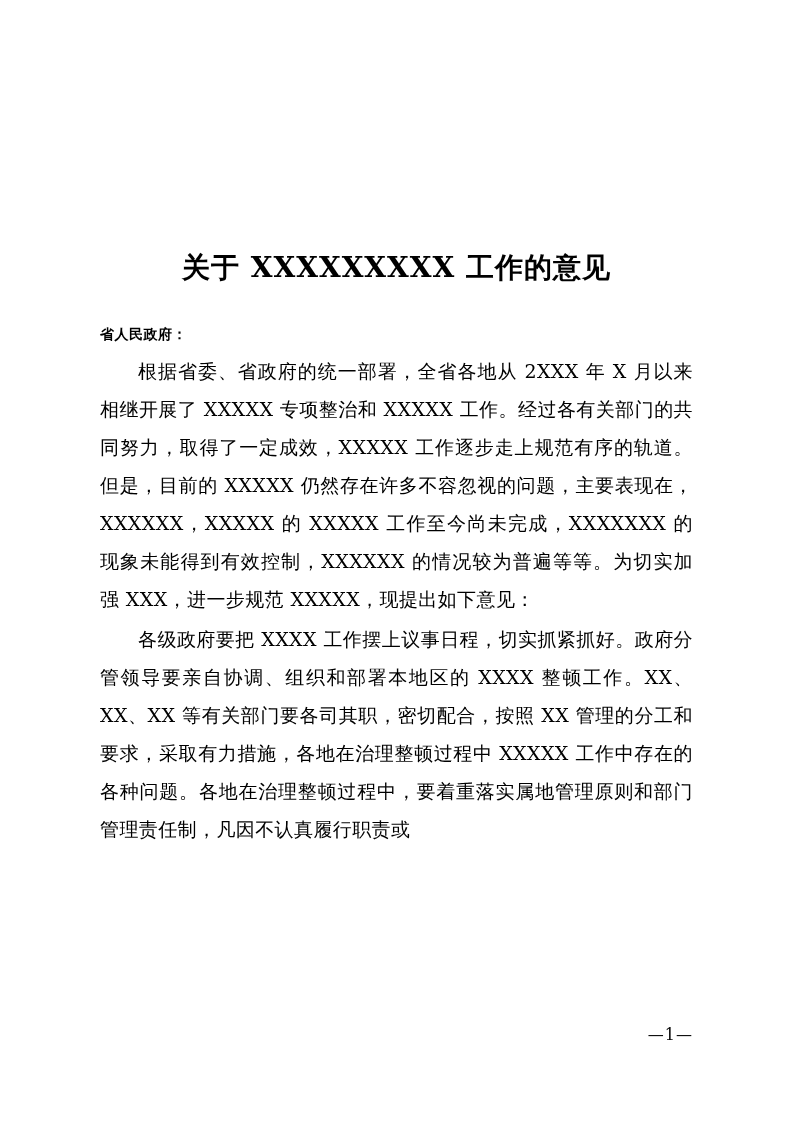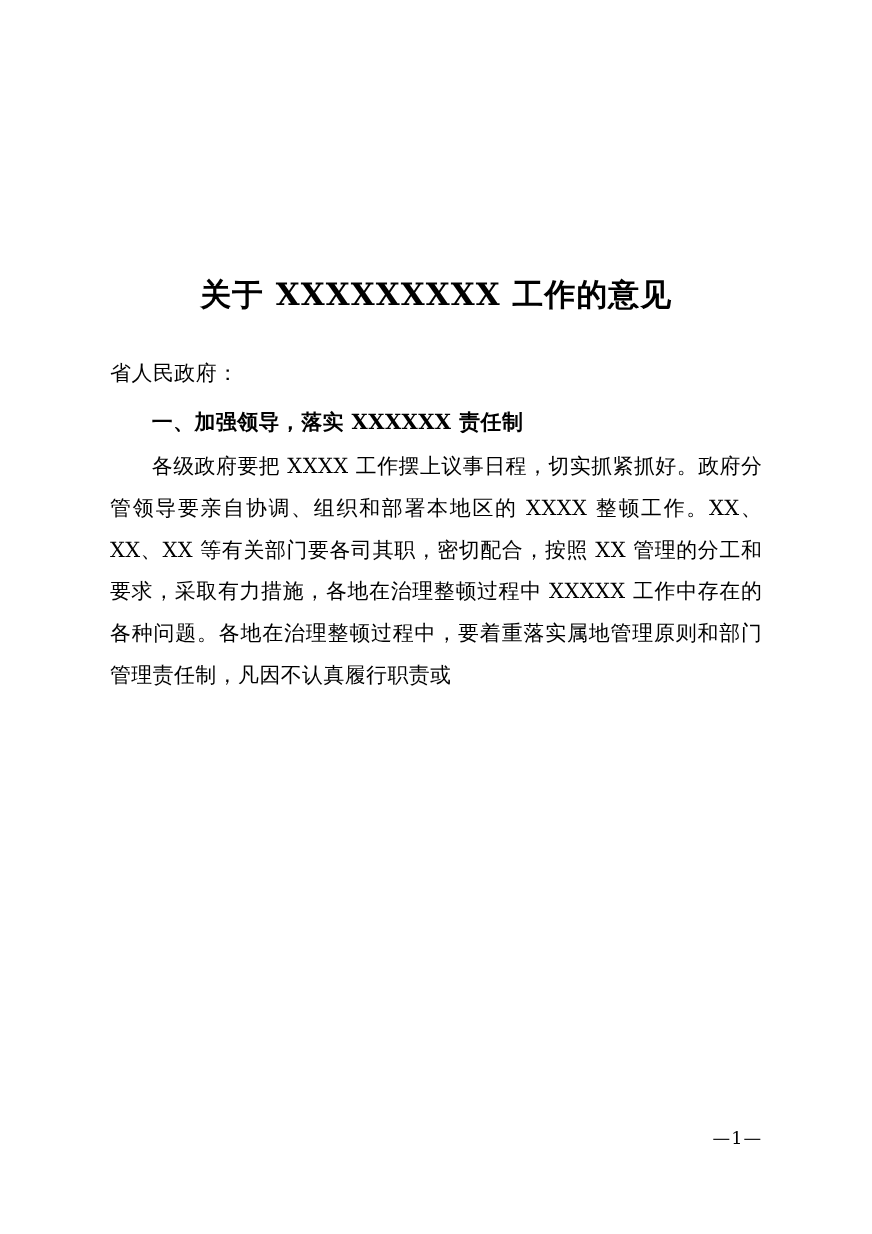--- a/index.html
+++ b/index.html
@@ -31,24 +31,25 @@
   .doc-title {
     text-align: center;
     font-size: 28px;
     font-family: "DejaVu Serif", "Liberation Serif", serif;
     letter-spacing: 1px;
     line-height: 1.4;
     margin: 0 0 34px 0;
     white-space: nowrap;
   }
   .salutation {
-    font-size: 19px;
+    font-size: 14px;
     line-height: 1.9;
     margin: 0 0 4px 0;
     letter-spacing: 0.5px;
+    font-weight: bold;
   }
   .para {
     font-size: 19px;
     line-height: 2.0;
     margin: 0 0 2px 0;
     text-indent: 2em;
     text-align: justify;
     text-justify: inter-ideograph;
     letter-spacing: 0.4px;
   }
@@ -73,22 +74,22 @@
 <body>
 
 <div class="page">
 
   <div class="doc-body">
 
     <h1 class="doc-title">关于 XXXXXXXXX 工作的意见</h1>
 
     <p class="salutation">省人民政府：</p>
 
+    <p class="para">根据省委、省政府的统一部署，全省各地从 2XXX 年 X 月以来相继开展了 XXXXX 专项整治和 XXXXX 工作。经过各有关部门的共同努力，取得了一定成效，XXXXX 工作逐步走上规范有序的轨道。但是，目前的 XXXXX 仍然存在许多不容忽视的问题，主要表现在，XXXXXX，XXXXX 的 XXXXX 工作至今尚未完成，XXXXXXX 的现象未能得到有效控制，XXXXXX 的情况较为普遍等等。为切实加强 XXX，进一步规范 XXXXX，现提出如下意见：</p>
 
-    <p class="heading">一、加强领导，落实 XXXXXX 责任制</p>
 
     <p class="para">各级政府要把 XXXX 工作摆上议事日程，切实抓紧抓好。政府分管领导要亲自协调、组织和部署本地区的 XXXX 整顿工作。XX、XX、XX 等有关部门要各司其职，密切配合，按照 XX 管理的分工和要求，采取有力措施，各地在治理整顿过程中 XXXXX 工作中存在的各种问题。各地在治理整顿过程中，要着重落实属地管理原则和部门管理责任制，凡因不认真履行职责或</p>
 
   </div>
 
   <div class="page-number">—1—</div>
 
 </div>
 
 </body></html>

